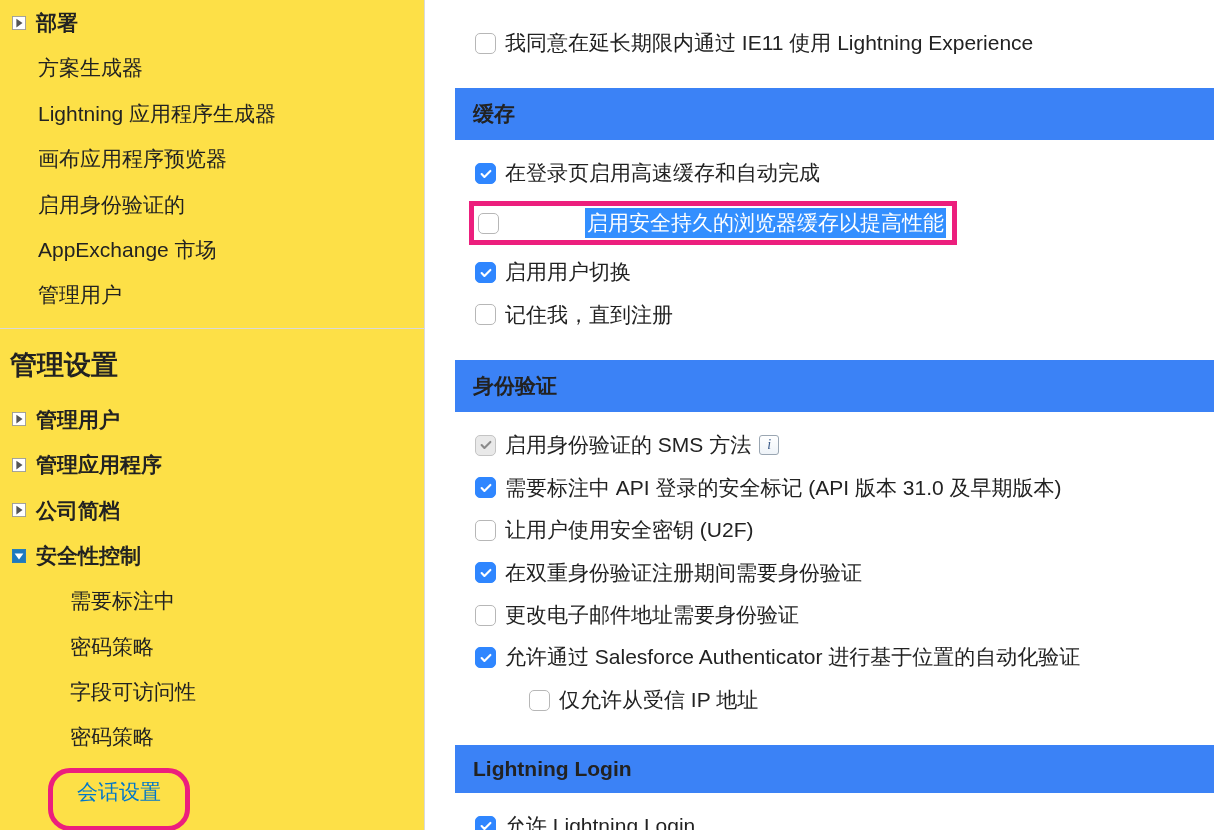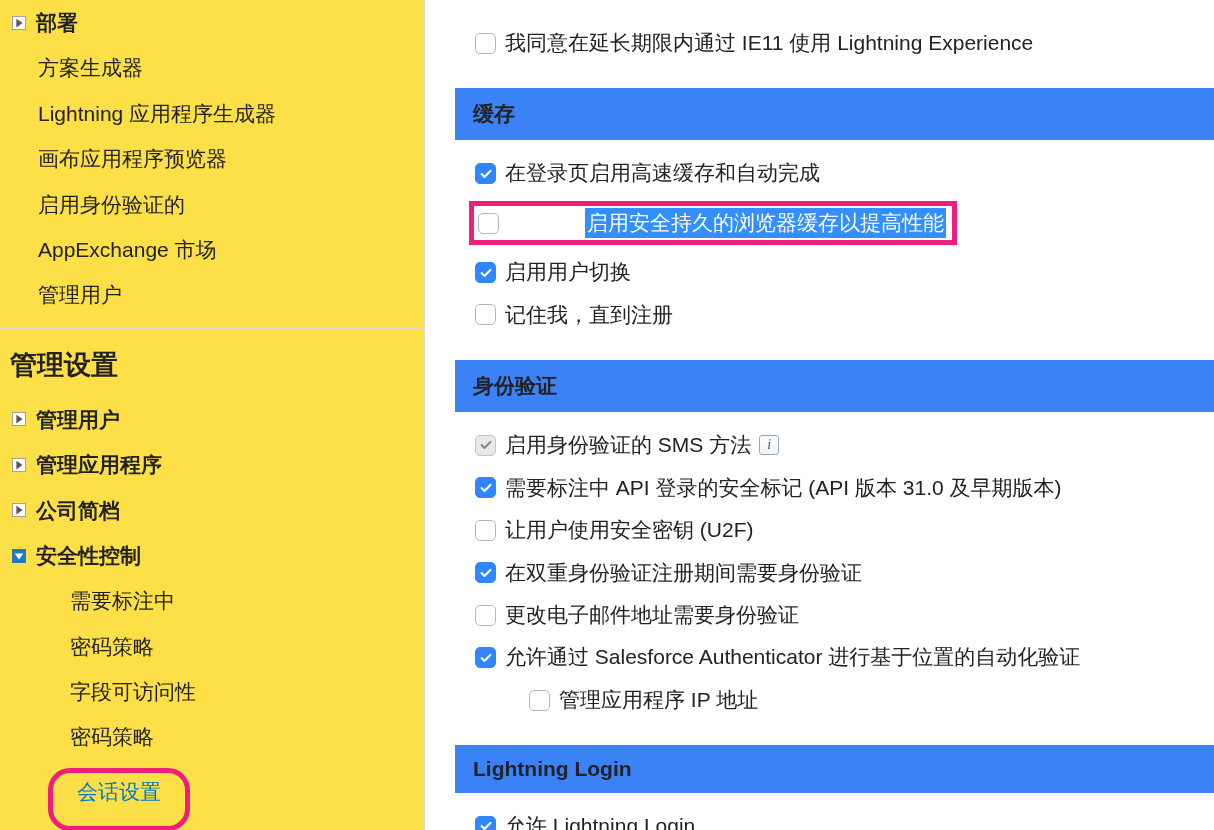--- a/index.html
+++ b/index.html
@@ -323,21 +323,21 @@
             <path d="M3 8l3.2 3.4L13 4.5" fill="none" stroke-width="2.4" stroke-linecap="round" stroke-linejoin="round"></path>
           </svg>
       </span>
       <span>允许通过 Salesforce Authenticator 进行基于位置的自动化验证</span>
     </div>
 
     <div class="setting-row sub">
       <span class="chk unchecked">
         
       </span>
-      <span>管理应用程序 IP 地址</span>
+      <span>仅允许从受信 IP 地址</span>
     </div>
 
   </div>
 
   <div class="section-bar">Lightning Login</div>
   <div class="section-body">
     <div class="setting-row">
       <span class="chk checked">
         <svg viewBox="0 0 16 16">
             <path d="M3 8l3.2 3.4L13 4.5" fill="none" stroke-width="2.4" stroke-linecap="round" stroke-linejoin="round"></path>

